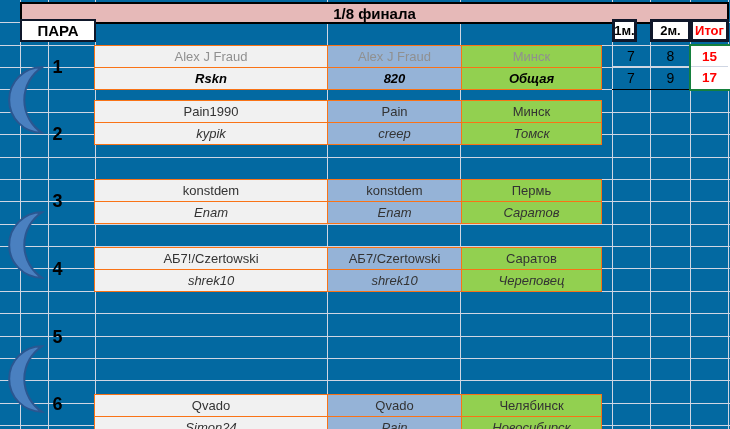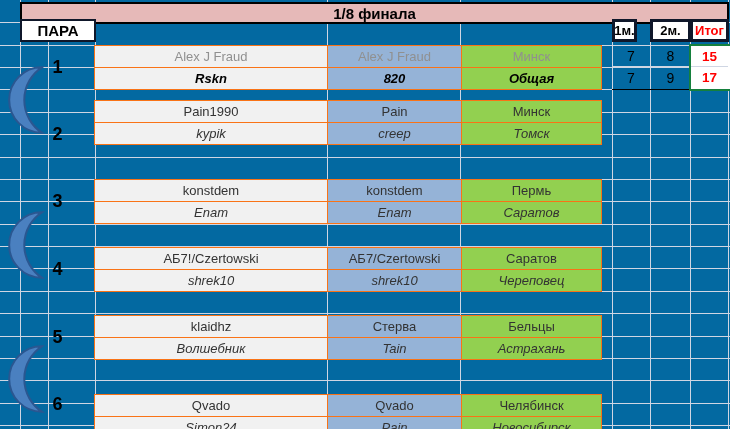--- a/index.html
+++ b/index.html
@@ -166,32 +166,20 @@
       <div class="cell c-nick">АБ7/Czertowski</div>
       <div class="cell c-city">Саратов</div>
     </div>
     <div class="row-b">
       <div class="cell c-name">shrek10</div>
       <div class="cell c-nick">shrek10</div>
       <div class="cell c-city">Череповец</div>
     </div>
   </div>
 
-  <div class="pair-block" style="top:315px">
-    <div class="row-a">
-      <div class="cell c-name">klaidhz</div>
-      <div class="cell c-nick">Стерва</div>
-      <div class="cell c-city">Бельцы</div>
-    </div>
-    <div class="row-b">
-      <div class="cell c-name">Волшебник</div>
-      <div class="cell c-nick">Tain</div>
-      <div class="cell c-city">Астрахань</div>
-    </div>
-  </div>
 
   <div class="pair-block" style="top:394px">
     <div class="row-a">
       <div class="cell c-name">Qvado</div>
       <div class="cell c-nick">Qvado</div>
       <div class="cell c-city">Челябинск</div>
     </div>
     <div class="row-b">
       <div class="cell c-name">Simon24</div>
       <div class="cell c-nick">Pain</div>

